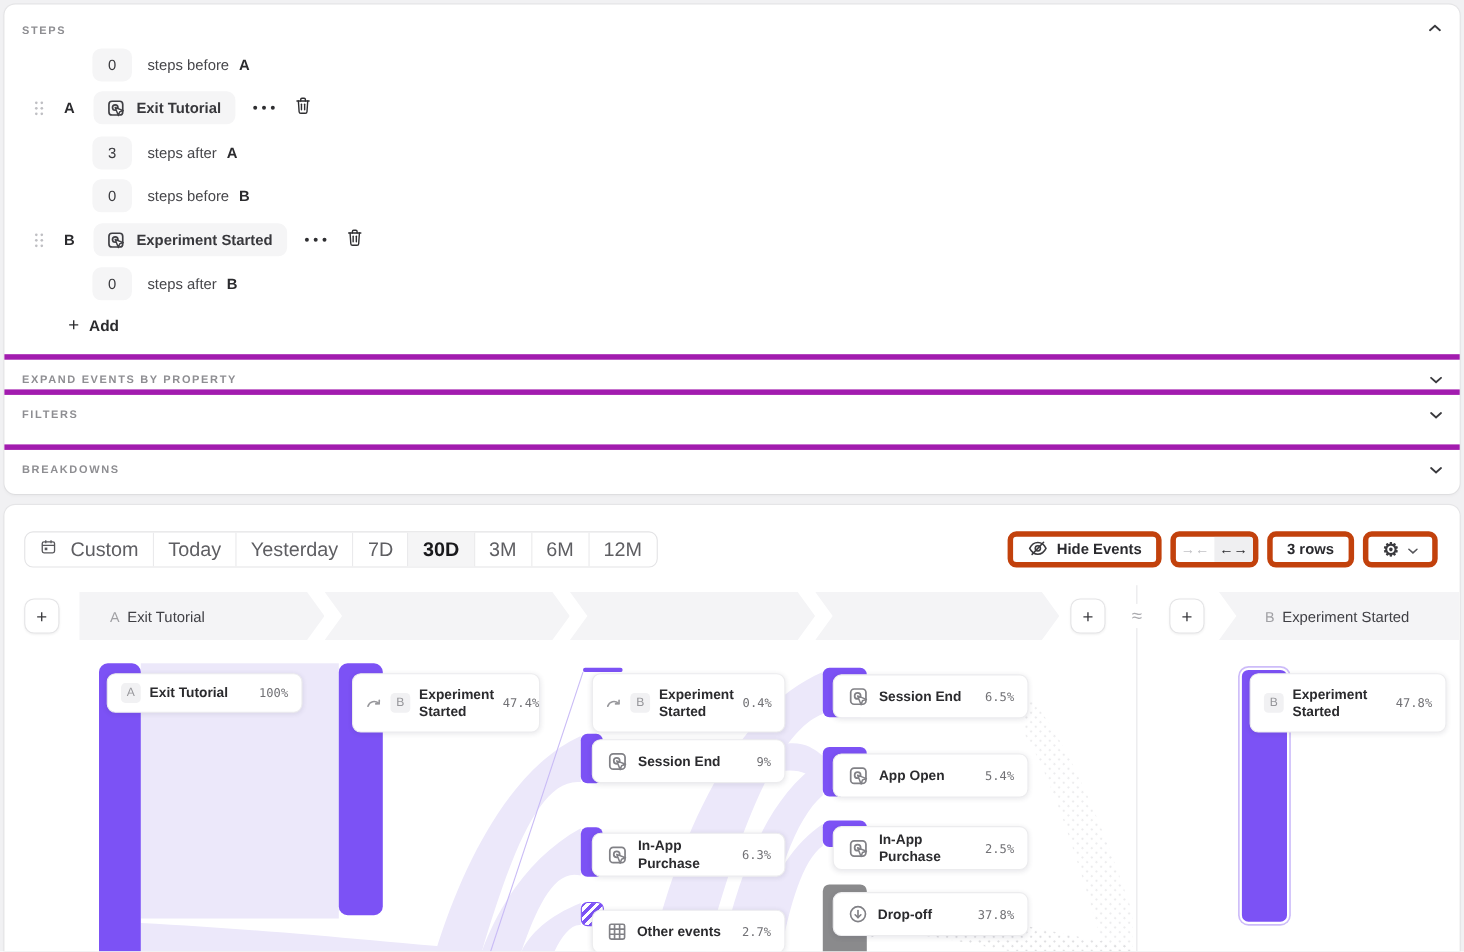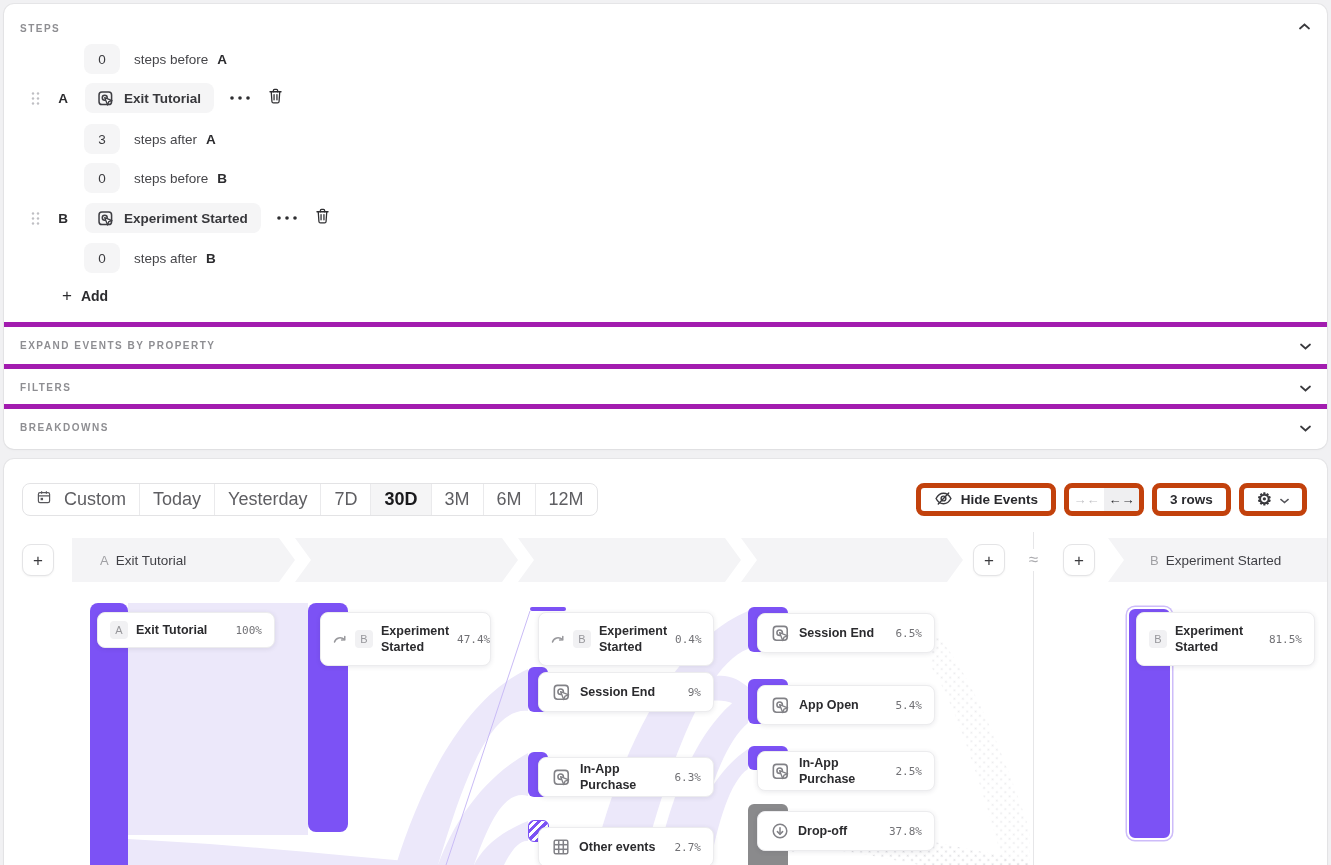--- a/index.html
+++ b/index.html
@@ -257,21 +257,21 @@
     </div>
 
     <div class="section-row" style="top:318px">
       <span class="sec-title">EXPAND EVENTS BY PROPERTY</span>
       <span>
         <svg width="11" height="7" viewBox="0 0 11 7" fill="none" stroke="#3A3A3E" stroke-width="1.7" stroke-linecap="round">
             <path d="M1 1.5 L5.5 5.5 L10 1.5"></path>
           </svg>
       </span>
     </div>
-    <div class="section-row" style="top:360px">
+    <div class="section-row" style="top:350px">
       <span class="sec-title">FILTERS</span>
       <span>
         <svg width="11" height="7" viewBox="0 0 11 7" fill="none" stroke="#3A3A3E" stroke-width="1.7" stroke-linecap="round">
             <path d="M1 1.5 L5.5 5.5 L10 1.5"></path>
           </svg>
       </span>
     </div>
     <div class="section-row" style="top:400px">
       <span class="sec-title">BREAKDOWNS</span>
       <span>
@@ -524,17 +524,17 @@
             <path d="M7.4 10.6 L10 13.2 L12.6 10.6"></path>
           </svg>
       </span>
       <span class="node-title">Drop-off</span>
       <span class="node-pct">37.8%</span>
     </div>
 
     <div class="node-card" style="left:1132px;top:153px;width:179px;height:54px">
       <span class="ab-badge">B</span>
       <span class="node-title" style="width:80px">Experiment Started</span>
-      <span class="node-pct">81.5%</span>
+      <span class="node-pct">47.8%</span>
     </div>
 
   </section>
 </div>
 
 </body></html>

